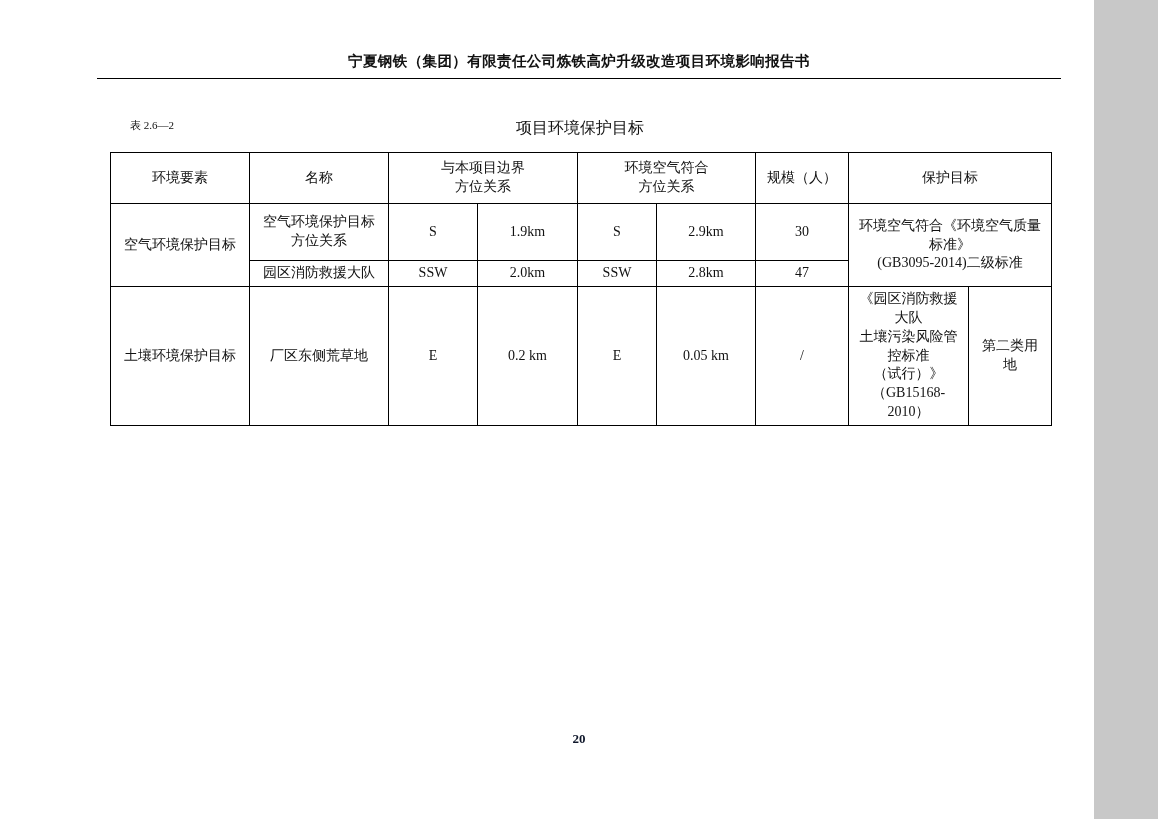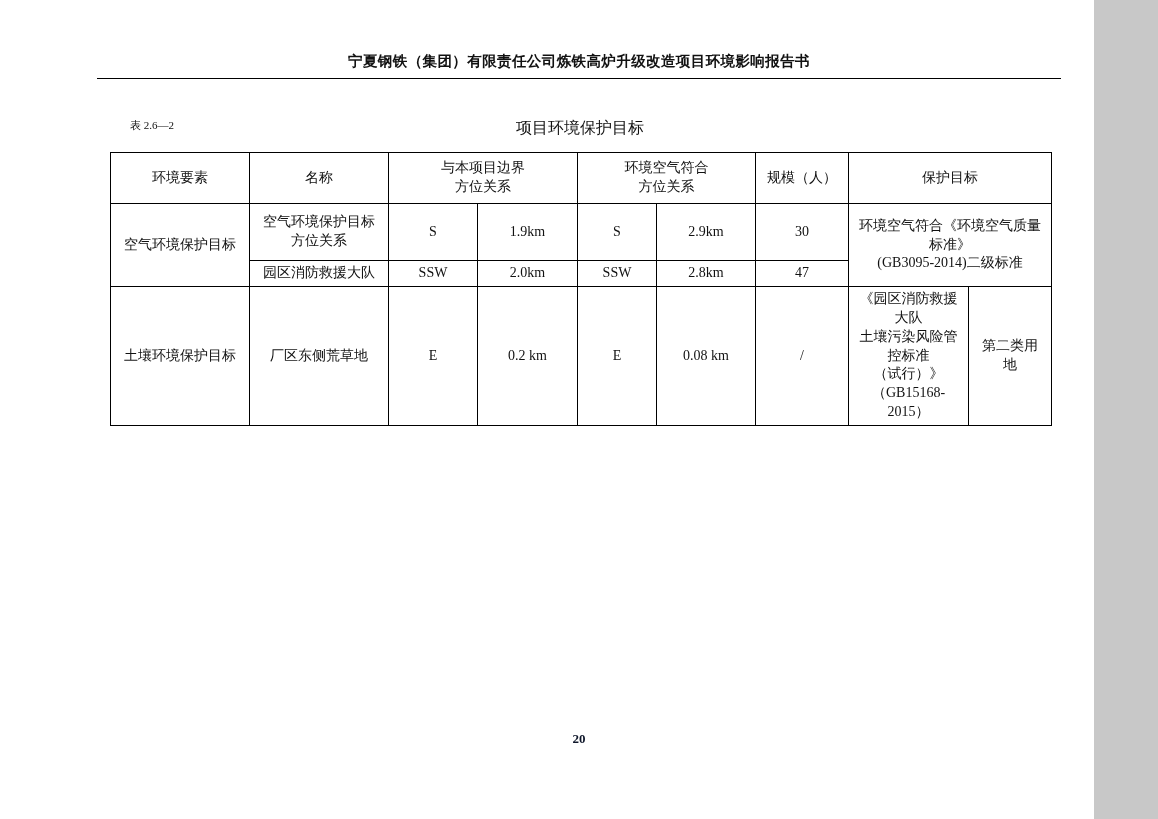--- a/index.html
+++ b/index.html
@@ -190,27 +190,27 @@
         <td>2.8km</td>
         <td>47</td>
       </tr>
 
       <tr>
         <td style="height:82px">土壤环境保护目标</td>
         <td>厂区东侧荒草地</td>
         <td>E</td>
         <td>0.2 km</td>
         <td>E</td>
-        <td>0.08 km</td>
+        <td>0.05 km</td>
         <td>/</td>
         <td class="goal-cell2">
           <div>《园区消防救援大队</div>
           <div>土壤污染风险管控标准</div>
           <div>（试行）》</div>
-          <div>（GB15168-2015）</div>
+          <div>（GB15168-2010）</div>
         </td>
         <td class="goal-cell2">
           <div>第二类用</div>
           <div>地</div>
         </td>
       </tr>
     </tbody>
   </table>
 
 

